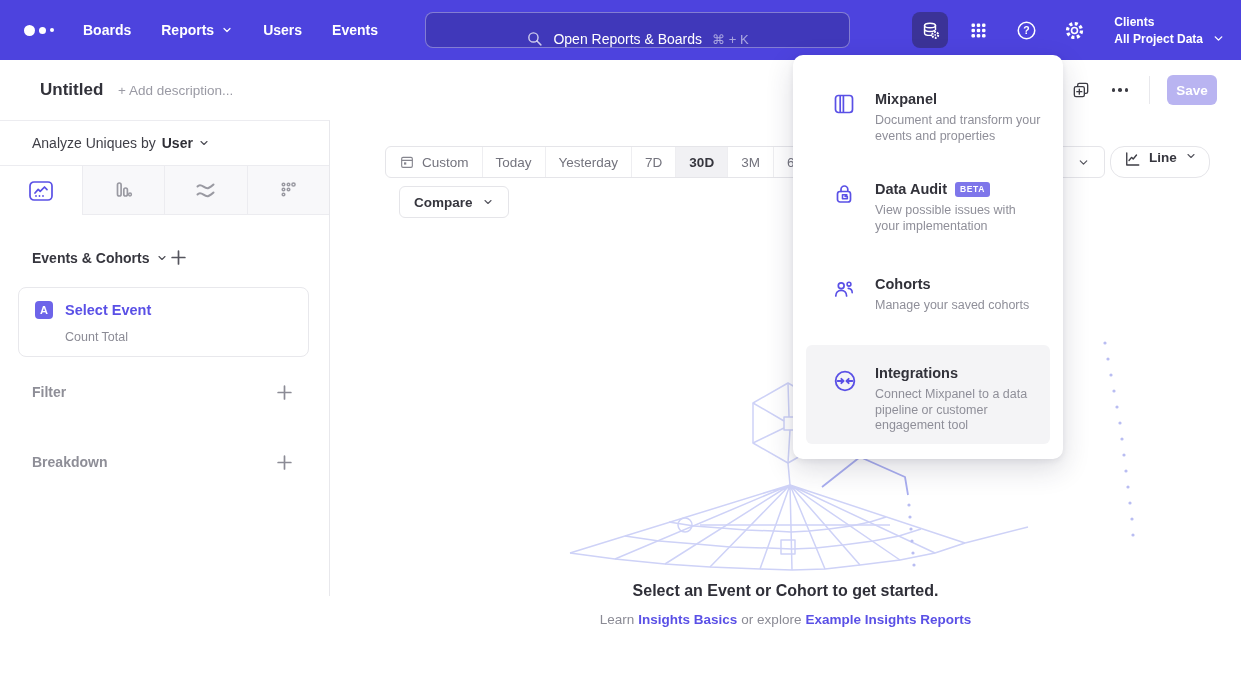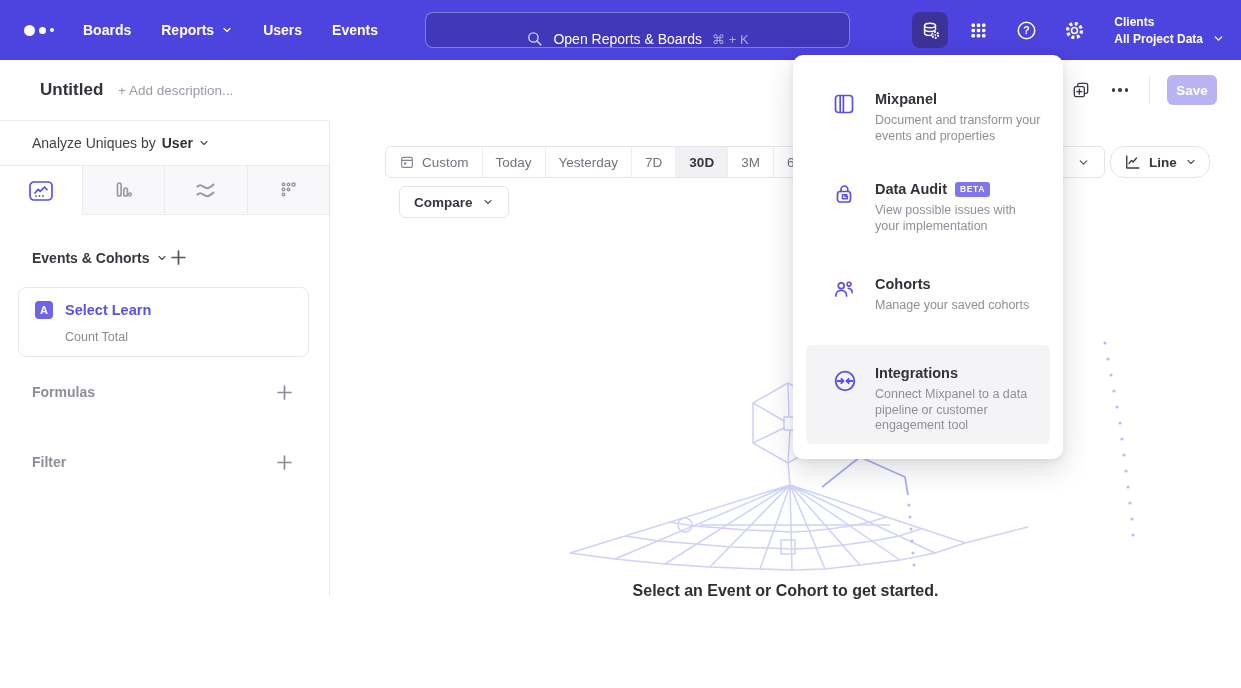--- a/index.html
+++ b/index.html
@@ -54,21 +54,21 @@
 
   
   .main { position:absolute; left:330px; top:120px; right:0; bottom:0; background:#fff; }
   .date-control { position:absolute; left:55px; top:26px; width:720px; height:32px; border:1px solid #e5e5e9; border-radius:6px; background:#fff; display:flex; align-items:stretch; overflow:hidden; }
   .date-seg { display:flex; align-items:center; gap:7px; padding:0 13px; font-size:13.5px; color:#73737d; border-left:1px solid #eeeef1; cursor:pointer; white-space:nowrap; }
   .date-seg:first-child { border-left:none; }
   .date-seg.active { background:#f1f1f4; color:#36363e; font-weight:600; }
   .date-fill { flex:1; border-left:1px solid #eeeef1; }
   .date-more { width:42px; display:flex; align-items:center; justify-content:center; border-left:1px solid #eeeef1; cursor:pointer; }
   .compare-btn { position:absolute; left:55px; top:66px; height:32px; padding:0 14px; background:#fff; border:1px solid #e5e5e9; border-radius:6px; display:flex; align-items:center; gap:9px; font-size:13.5px; font-weight:600; color:#36363e; cursor:pointer; font-family:inherit;margin-left:14px; }
-  .line-btn { position:absolute; left:780px; top:26px; height:32px; padding:12px 12px; background:#fff; border:1px solid #e5e5e9; border-radius:14px; display:flex; align-items:center; gap:8px; font-size:13.5px; font-weight:600; color:#36363e; cursor:pointer; font-family:inherit; }
+  .line-btn { position:absolute; left:780px; top:26px; height:32px; padding:3px 12px; background:#fff; border:1px solid #e5e5e9; border-radius:14px; display:flex; gap:8px; font-size:13.5px; font-weight:600; color:#36363e; cursor:pointer; font-family:inherit; }
   .wireframe { position:absolute; left:230px; top:215px; width:600px; height:240px; }
   .empty-heading { position:absolute; left:0; right:0; top:462px; text-align:center; font-size:16px; font-weight:700; color:#2f2f38; }
   .empty-links { position:absolute; left:0; right:0; top:492px; text-align:center; font-size:13.5px; color:#8b8b95; }
   .empty-links a { color:#5a50e6; font-weight:700; text-decoration:none; cursor:pointer; }
   .empty-links span, .empty-links a { margin:0 2px; }
 
   
   .dropdown { position:absolute; left:793px; top:55px; width:270px; height:404px; background:#fff; border-radius:10px; box-shadow:0 10px 28px rgba(40,40,70,0.16), 0 2px 6px rgba(40,40,70,0.08); z-index:40; }
   .menu-item { position:absolute; left:0; right:0; cursor:pointer; }
   .menu-item .mi-icon { position:absolute; left:39px; top:1px; }
@@ -248,35 +248,35 @@
       <button class="plus-btn">
         <svg width="17" height="17" viewBox="0 0 16 16">
             <path d="M8 2v12M2 8h12" stroke="#55555e" stroke-width="1.6" stroke-linecap="round"></path>
           </svg>
       </button>
     </div>
 
     <div class="event-card">
       <div class="event-badge">A</div>
       <div>
-        <div class="t1">Select Learn</div>
+        <div class="t1">Select Event</div>
         <div class="t2">Count Total</div>
       </div>
     </div>
 
     <div class="section-row">
-      <span class="lbl">Formulas</span>
+      <span class="lbl">Filter</span>
       <button class="plus-btn">
         <svg width="17" height="17" viewBox="0 0 16 16">
             <path d="M8 2v12M2 8h12" stroke="#8b8b95" stroke-width="1.6" stroke-linecap="round"></path>
           </svg>
       </button>
     </div>
     <div class="section-row">
-      <span class="lbl">Filter</span>
+      <span class="lbl">Breakdown</span>
       <button class="plus-btn">
         <svg width="17" height="17" viewBox="0 0 16 16">
             <path d="M8 2v12M2 8h12" stroke="#8b8b95" stroke-width="1.6" stroke-linecap="round"></path>
           </svg>
       </button>
     </div>
   </div>
 
   <div class="main">
     <div class="date-control">
@@ -367,20 +367,23 @@
           <circle cx="564" cy="120" r="1.6"></circle>
           <circle cx="566" cy="136" r="1.6"></circle>
           <circle cx="568" cy="152" r="1.6"></circle>
           <circle cx="570" cy="168" r="1.6"></circle>
           <circle cx="572" cy="184" r="1.6"></circle>
           <circle cx="573" cy="200" r="1.6"></circle>
       </g>
     </svg>
 
     <div class="empty-heading">Select an Event or Cohort to get started.</div>
+    <div class="empty-links">
+      <span>Learn</span><a>Insights Basics</a><span>or explore</span><a>Example Insights Reports</a>
+    </div>
   </div>
 
   <div class="dropdown">
 
     <div class="menu-item" style="top:36px">
       <div class="mi-icon">
         <svg width="24" height="24" viewBox="0 0 24 24">
           <rect x="3.5" y="3.5" width="17" height="17" rx="3" fill="none" stroke="#5a50e6" stroke-width="1.7"></rect>
           <path d="M8.2 3.5v17 M11.4 3.5v17" stroke="#5a50e6" stroke-width="1.7"></path>
         </svg>

